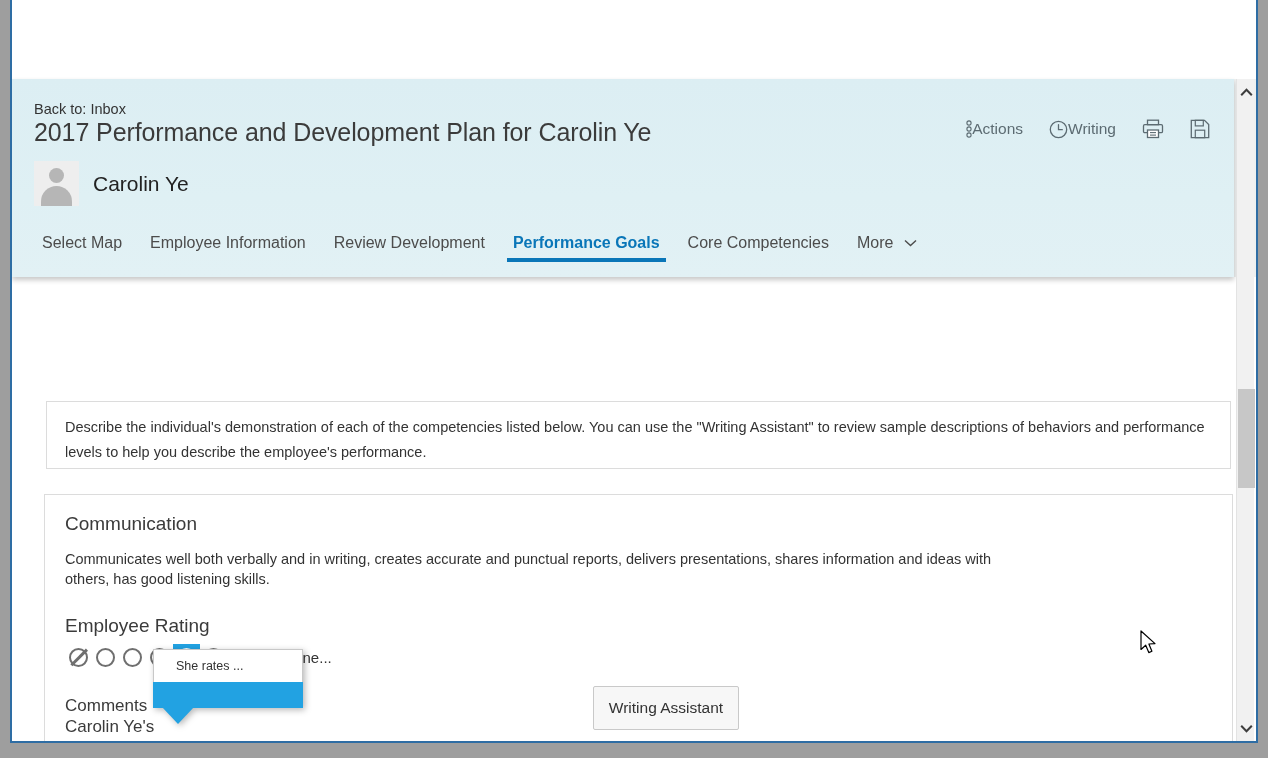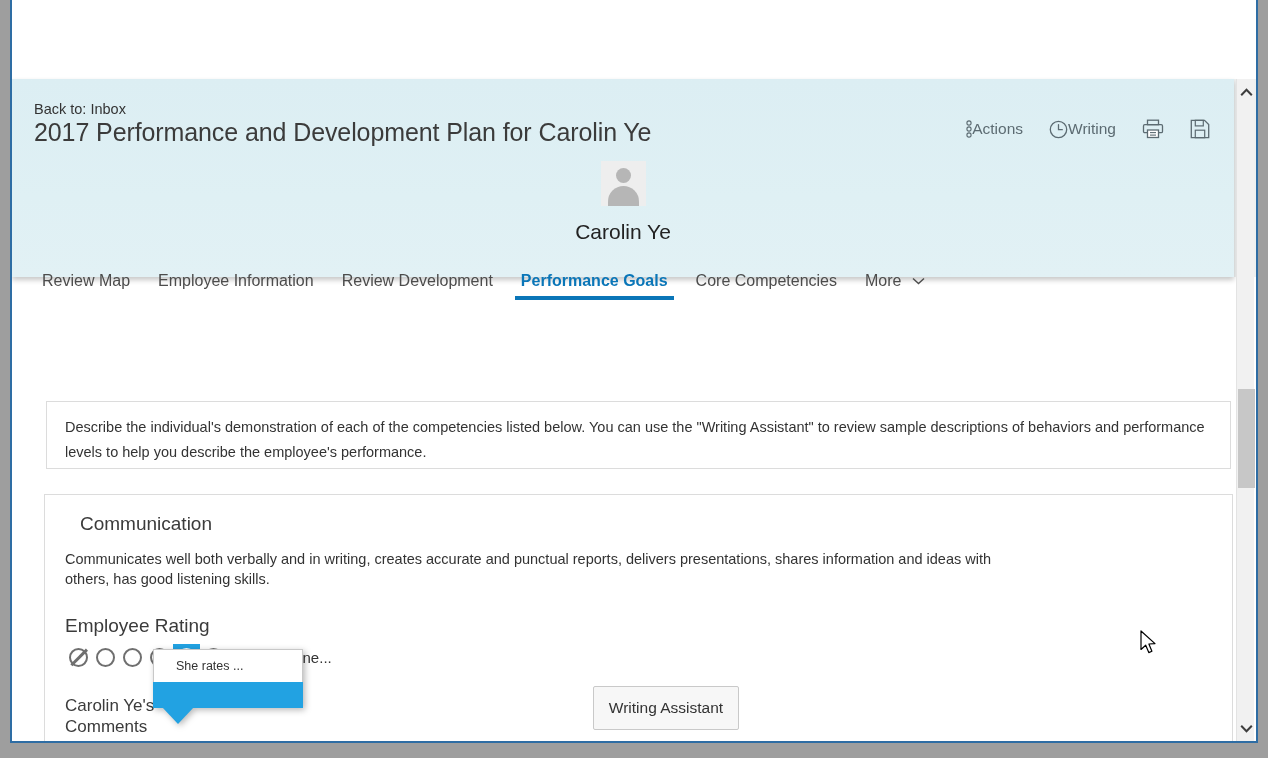--- a/index.html
+++ b/index.html
@@ -120,21 +120,20 @@
     height: 300px;
     background: #ffffff;
     border: 1px solid #dcdcdc;
     padding: 18px 20px 0 20px;
   }
   #competency-card h3 {
     font-size: 19px;
     font-weight: normal;
     color: #3b3b3b;
     margin-bottom: 14px;
-    margin-left: 15px;
   }
   #competency-card .desc {
     font-size: 14.5px;
     line-height: 20px;
     color: #333333;
     width: 965px;
   }
 
   .rating-label {
     margin-top: 26px;
@@ -295,21 +294,20 @@
     cursor: pointer;
   }
   .tool-item svg { display: block; }
 
   
   #employee-row {
     display: flex;
     align-items: center;
     gap: 14px;
     margin-top: 14px;
-    flex-direction: column;
   }
   #avatar {
     width: 45px;
     height: 45px;
     background: #eeeeee;
     position: relative;
     overflow: hidden;
     flex: 0 0 auto;
   }
   #avatar .head {
@@ -468,22 +466,22 @@
           <span class="circ"></span>
         </div>
         <div class="rating-opt">
           <span class="circ"></span>
         </div>
         <span class="rating-select-text">Select One...</span>
       </div>
 
       <div class="comments-row">
         <div class="comments-label">
+          <div>Comments</div>
           <div>Carolin Ye's</div>
-          <div>Comments</div>
         </div>
         <button id="writing-assistant-btn">Writing Assistant</button>
       </div>
 
     </div>
 
     <div id="rating-tooltip">
       <div class="tip-top">She rates ...</div>
       <div class="tip-bottom"></div>
       <div class="tip-arrow"></div>
@@ -546,21 +544,21 @@
 
     <div id="employee-row">
       <div id="avatar">
         <span class="head"></span>
         <span class="body"></span>
       </div>
       <div id="employee-name">Carolin Ye</div>
     </div>
 
     <nav id="tabs">
-      <div class="tab">Review Map</div>
+      <div class="tab">Select Map</div>
       <div class="tab">Employee Information</div>
       <div class="tab">Review Development</div>
       <div class="tab active">Performance Goals</div>
       <div class="tab">Core Competencies</div>
       <div class="tab">
         <span>More</span>
         <span class="chev">
           <svg width="13" height="8" viewBox="0 0 13 8">
             <path d="M1 1.4 L6.5 6.6 L12 1.4" fill="none" stroke="#4c4c4c" stroke-width="1.4"></path>
           </svg>

